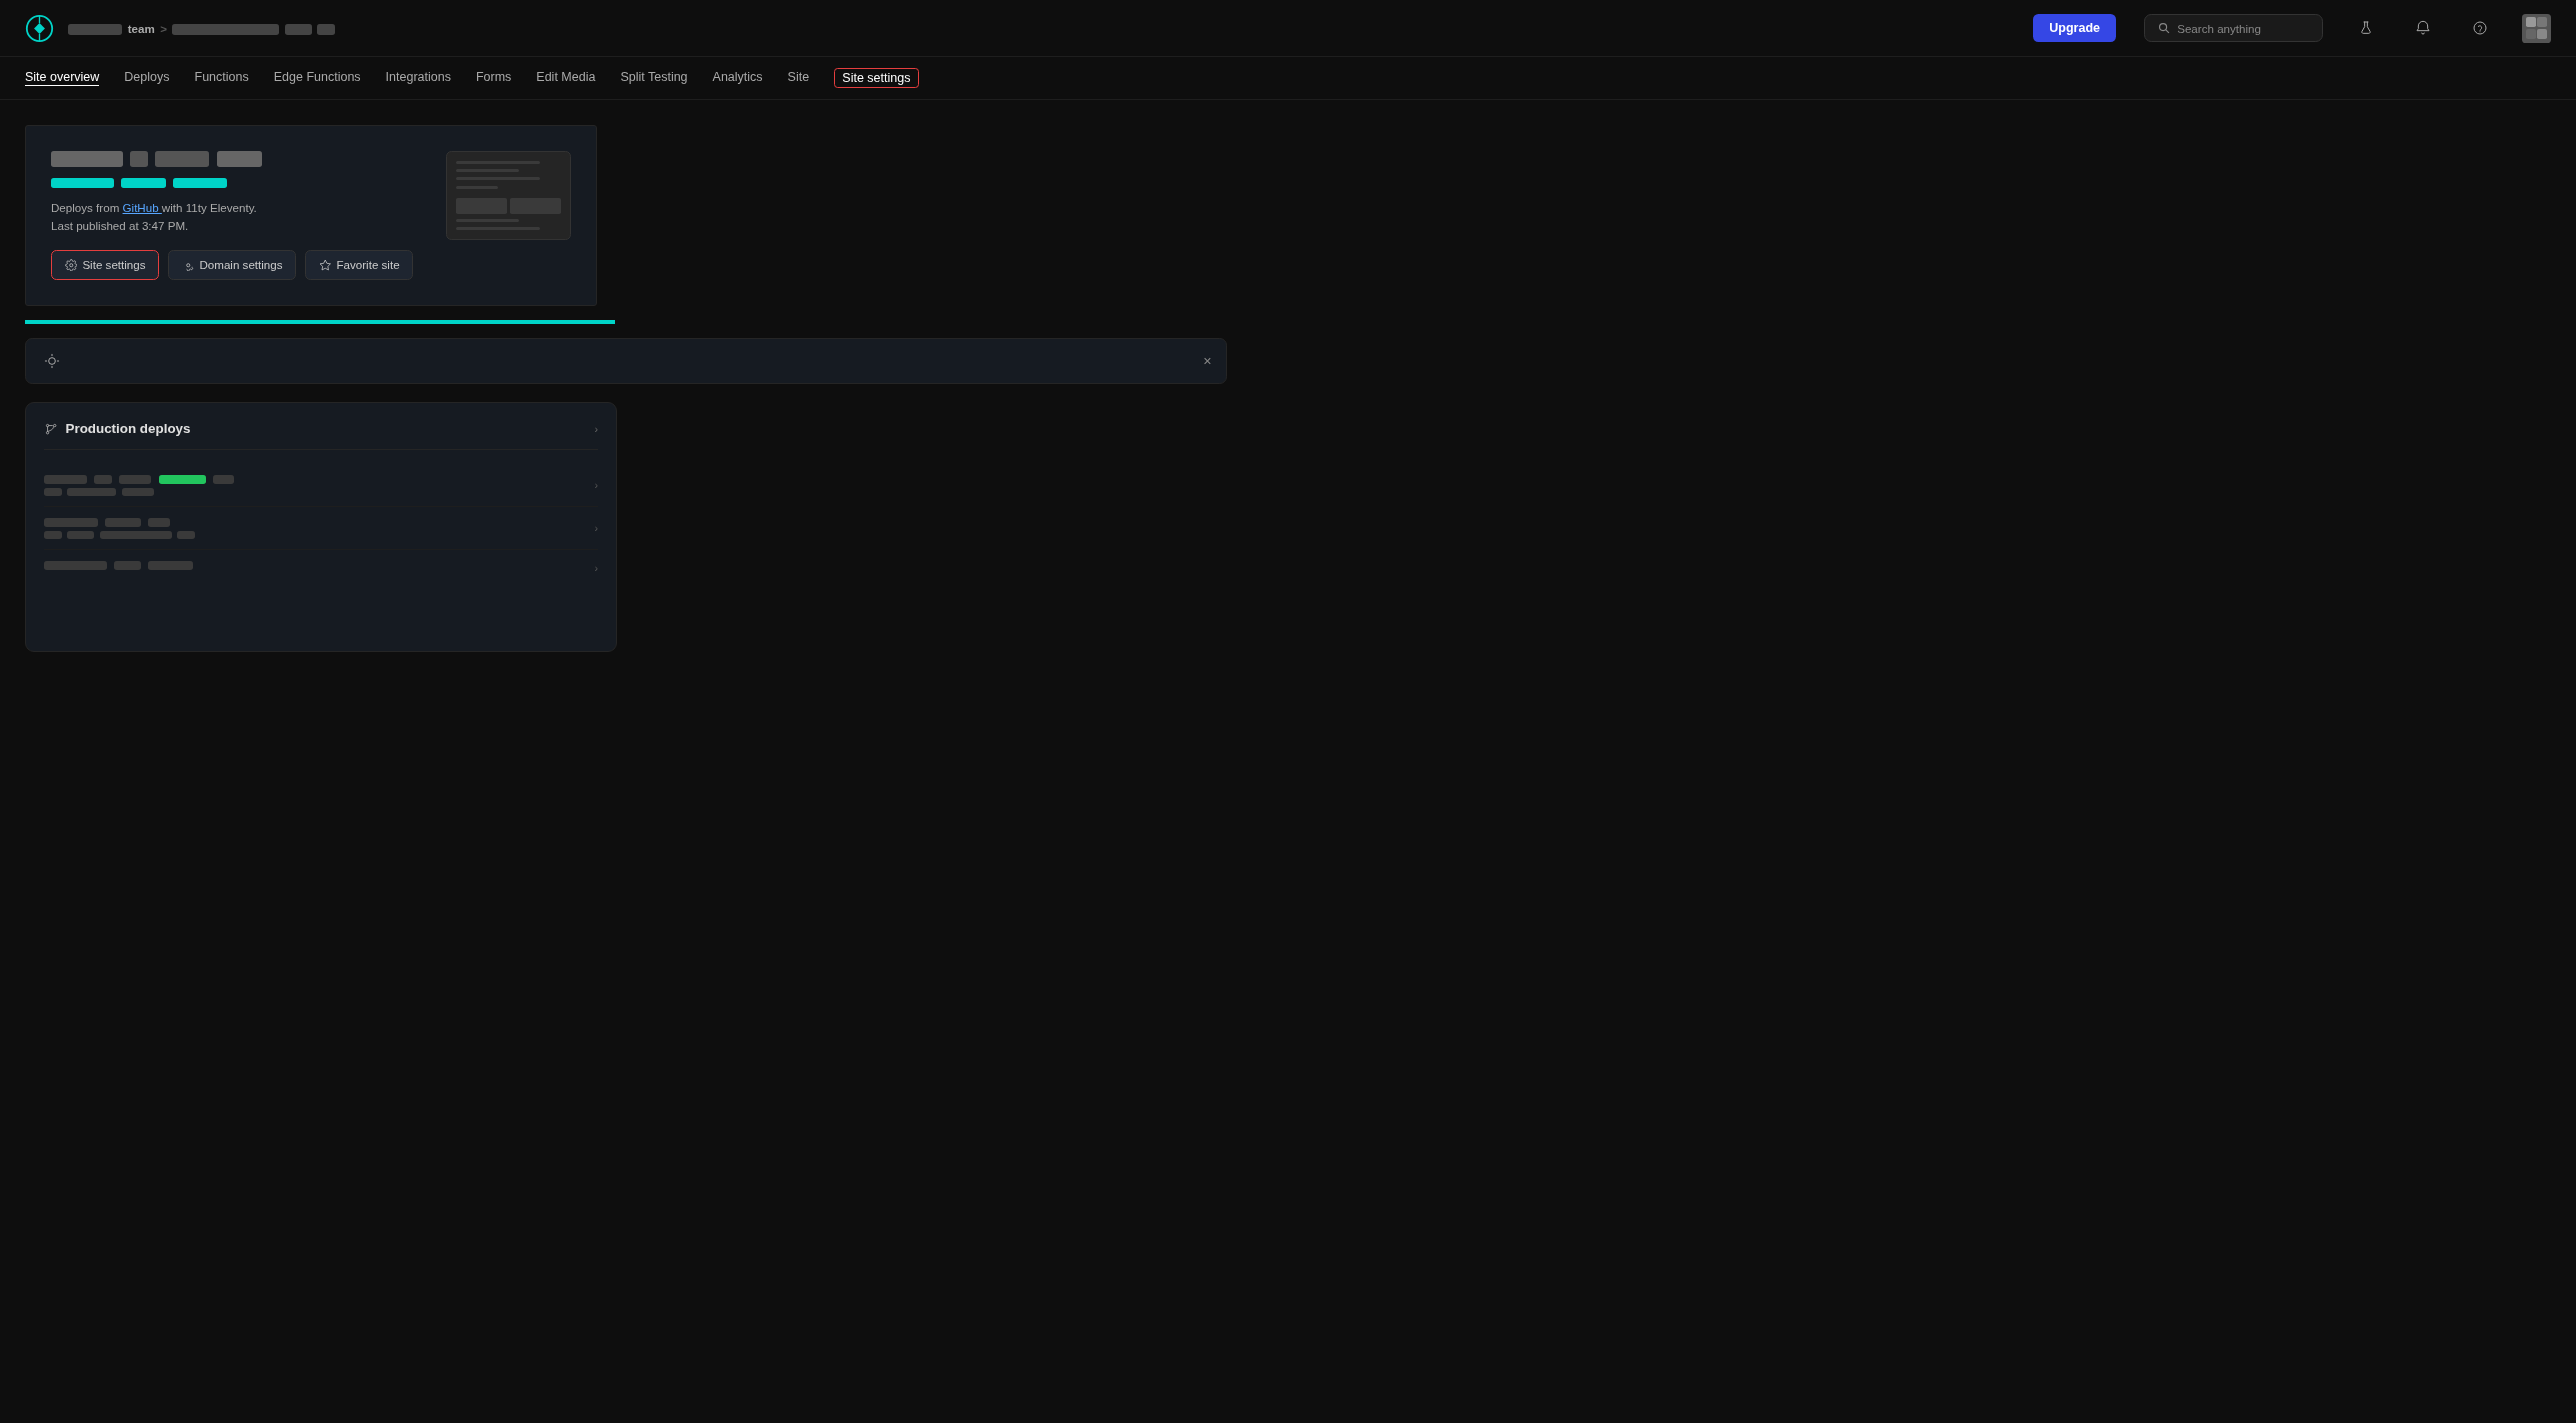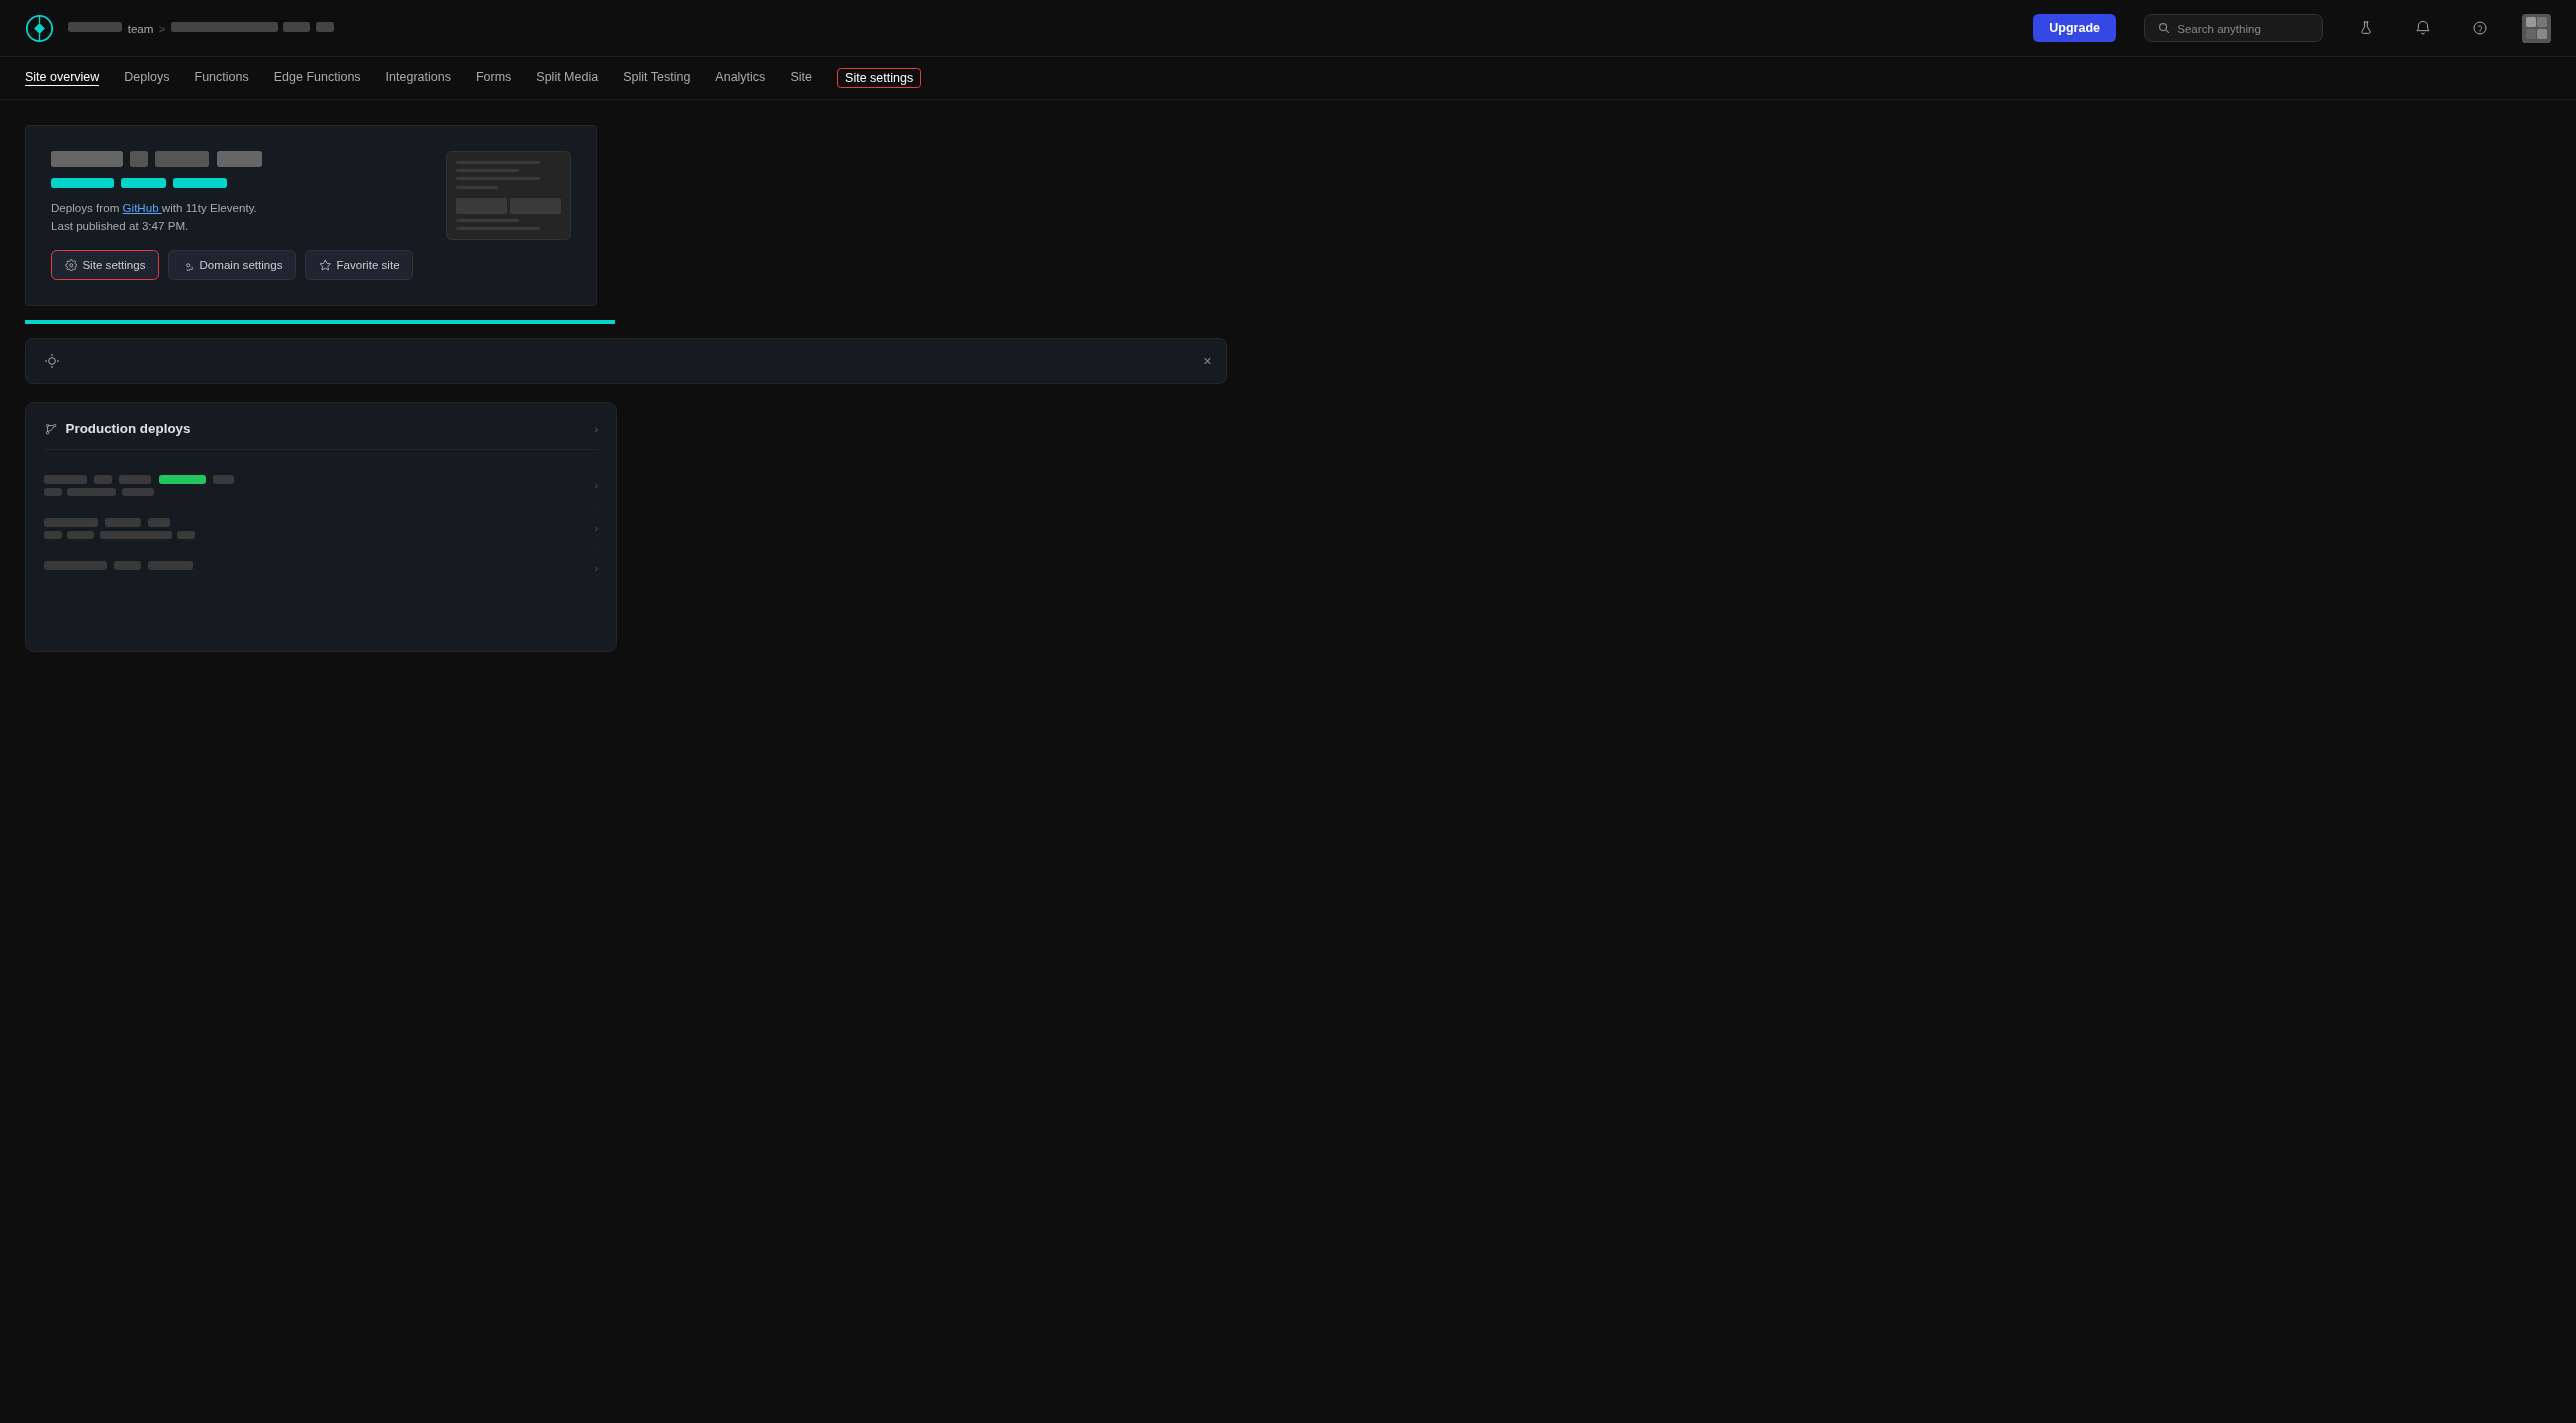--- a/index.html
+++ b/index.html
@@ -27,24 +27,25 @@
       gap: 9px;
       flex-shrink: 0;
     }
     .logo-icon {
       width: 29px;
       height: 29px;
       color: #00d4c8;
     }
     .breadcrumb {
       display: flex;
-      align-items: flex-start;
+      align-items: flex-end;
       gap: 5.4px;
       color: #aaa;
       font-size: 11.6px;
+      font-weight: bold;
     }
     .breadcrumb-sep {
       color: #555;
     }
     .blurred-text {
       display: inline-block;
       background: #444;
       border-radius: 2.7px;
       color: transparent;
       user-select: none;
@@ -406,21 +407,21 @@
   </div>
 </div>
 
 <div class="sub-nav">
   <a class="nav-item active">Site overview</a>
   <a class="nav-item">Deploys</a>
   <a class="nav-item">Functions</a>
   <a class="nav-item">Edge Functions</a>
   <a class="nav-item">Integrations</a>
   <a class="nav-item">Forms</a>
-  <a class="nav-item">Split Media</a>
+  <a class="nav-item">Edit Media</a>
   <a class="nav-item">Split Testing</a>
   <a class="nav-item">Analytics</a>
   <a class="nav-item">Site</a>
   <a class="nav-item highlighted">Site settings</a>
 </div>
 
 <div class="main">
 
   <div style="max-width:590px; margin-bottom:0;">
     <div class="site-card">

